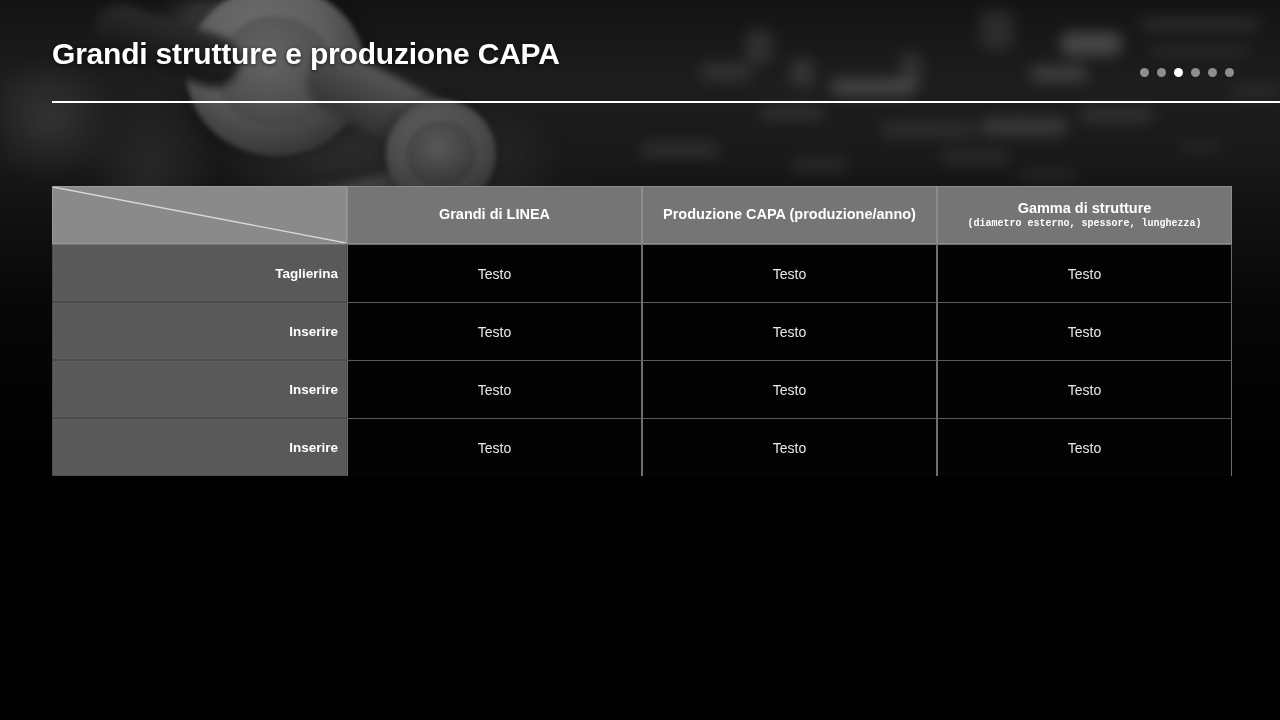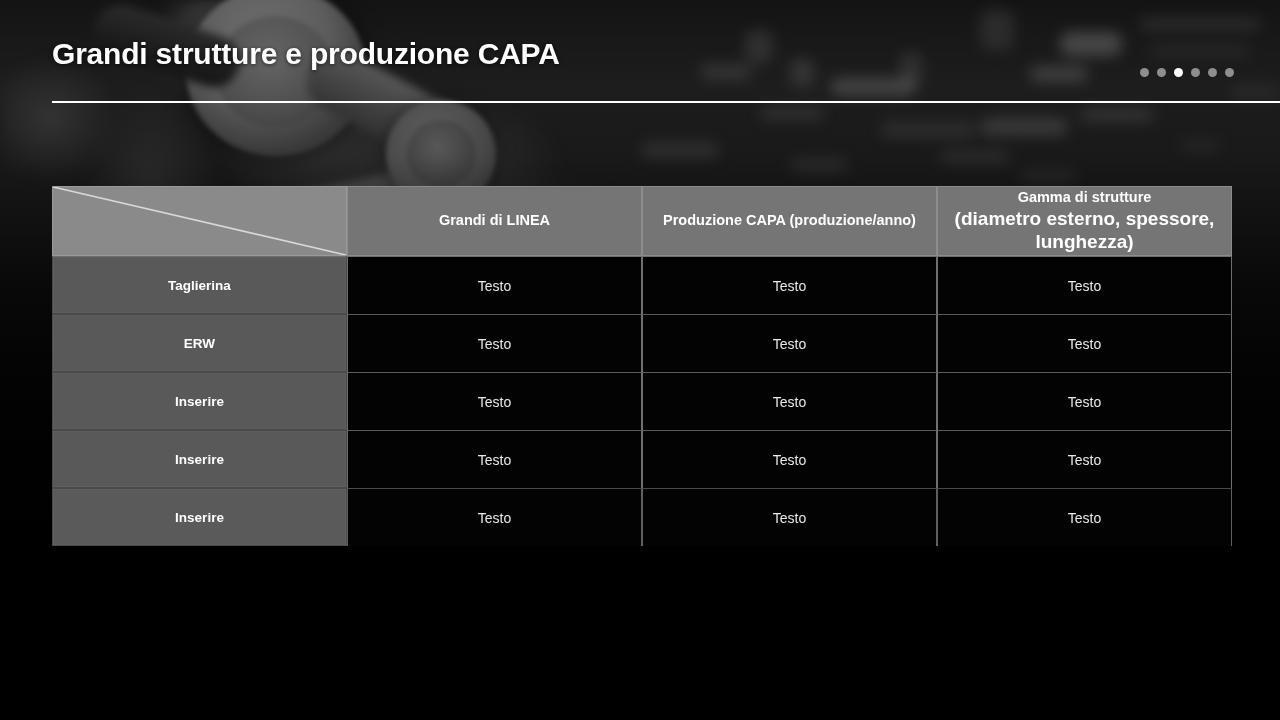--- a/index.html
+++ b/index.html
@@ -175,22 +175,23 @@
     border: 1px solid #9a9a9a;
   }
   #capa-table thead th.corner .diag {
     position: absolute;
     left: 0; top: 0;
     width: 100%; height: 100%;
     display: block;
   }
   #capa-table thead th .sub {
     display: block;
-    font-size: 19px;
+    font-size: 10px;
     font-weight: 700;
+    font-family: Liberation Mono, monospace;
   }
 
   
   #capa-table tbody td {
     height: 58px;
     vertical-align: middle;
     text-align: center;
     font-size: 14px;
     color: #e8e8e8;
     font-weight: 400;
@@ -219,20 +220,21 @@
     border: 1px solid #4a4a4a;
     box-shadow: inset 0 0 0 1px rgba(255,255,255,.03);
   }
   #capa-table tbody tr:nth-child(5) td.label { background: #5a5a5a; }
   #capa-table tbody tr:nth-child(6) td.label { background: #5c5c5c; }
   #capa-table tbody tr:nth-child(7) td.label { background: #5e5e5e; }
 
   
   #capa-table td.label, #capa-table th.corner {
     border-right-width: 1px;
+    text-align: right;
   }
 </style>
 </head>
 <body>
 
 <div id="slide">
 
   <div id="bg-photo">
     <div class="layer bg-base"></div>
     <div class="layer bg-shapes"></div>
@@ -313,26 +315,20 @@
       </tr>
     </thead>
     <tbody>
       <tr>
         <td class="label">Taglierina</td>
         <td class="data">Testo</td>
         <td class="data">Testo</td>
         <td class="data">Testo</td>
       </tr>
       <tr>
-        <td class="label">ERW</td>
-        <td class="data">Testo</td>
-        <td class="data">Testo</td>
-        <td class="data">Testo</td>
-      </tr>
-      <tr>
         <td class="label">Inserire</td>
         <td class="data">Testo</td>
         <td class="data">Testo</td>
         <td class="data">Testo</td>
       </tr>
       <tr>
         <td class="label">Inserire</td>
         <td class="data">Testo</td>
         <td class="data">Testo</td>
         <td class="data">Testo</td>

